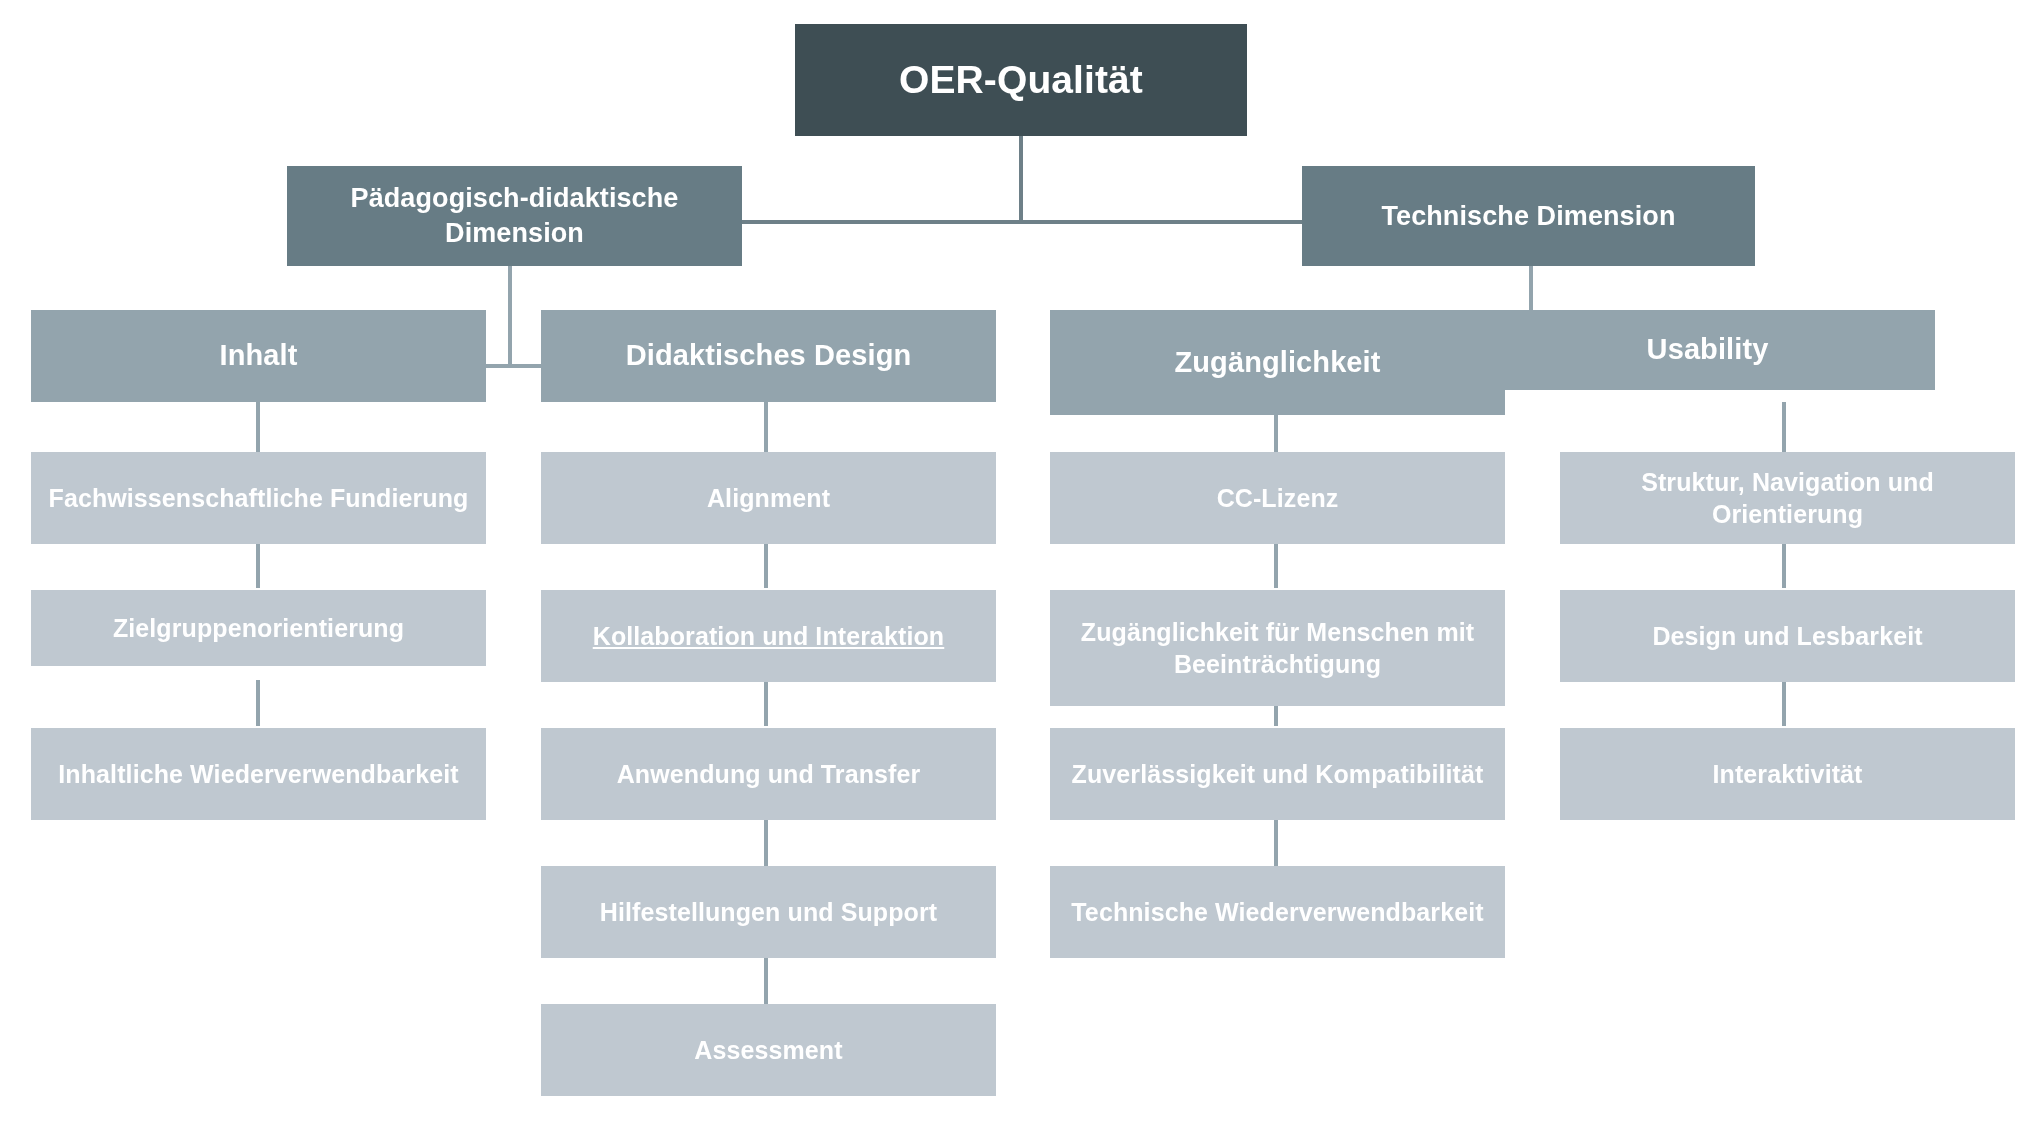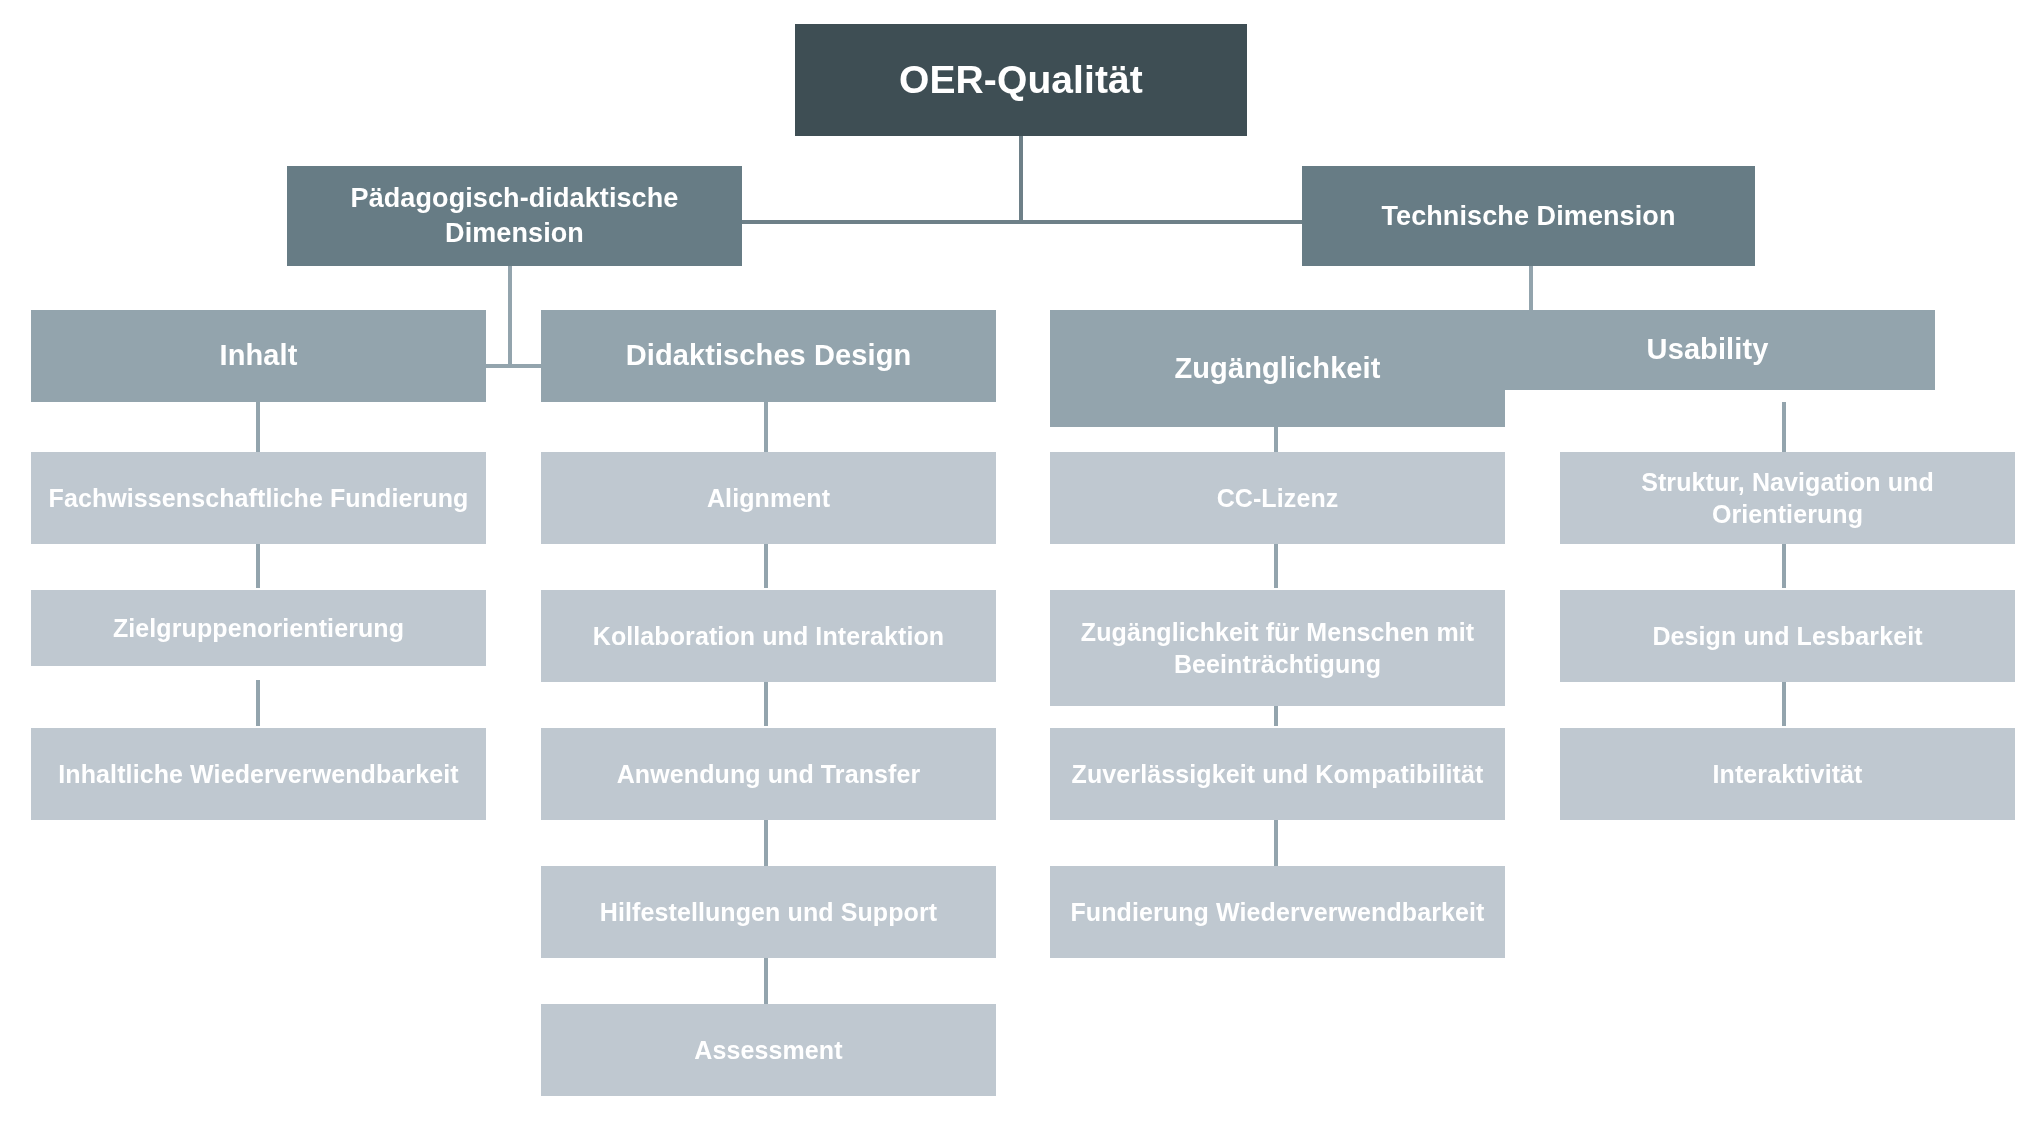--- a/index.html
+++ b/index.html
@@ -104,47 +104,47 @@
   <div class="node root" style="left:795px; top:24px; width:452px; height:112px;">OER-Qualität</div>
 
   <div class="node dimension" style="left:287px; top:166px; width:455px; height:100px;">Pädagogisch-didaktische Dimension</div>
 
   <div class="node dimension" style="left:1302px; top:166px; width:453px; height:100px;">Technische Dimension</div>
 
   <div class="node category" style="left:31px; top:310px; width:455px; height:92px;">Inhalt</div>
 
   <div class="node category" style="left:541px; top:310px; width:455px; height:92px;">Didaktisches Design</div>
 
-  <div class="node category" style="left:1050px; top:310px; width:455px; height:117px;">Zugänglichkeit</div>
+  <div class="node category" style="left:1050px; top:310px; width:455px; height:105px;">Zugänglichkeit</div>
 
   <div class="node category" style="left:1480px; top:310px; width:455px; height:80px;">Usability</div>
 
   <div class="node leaf" style="left:31px; top:452px; width:455px; height:92px;">Fachwissenschaftliche Fundierung</div>
 
   <div class="node leaf" style="left:31px; top:590px; width:455px; height:76px;">Zielgruppenorientierung</div>
 
   <div class="node leaf" style="left:31px; top:728px; width:455px; height:92px;">Inhaltliche Wiederverwendbarkeit</div>
 
   <div class="node leaf" style="left:541px; top:452px; width:455px; height:92px;">Alignment</div>
 
-  <div class="node leaf" style="left:541px; top:590px; width:455px; height:92px;">Kollaboration und Interaktion</div>
+  <div class="node leaf" style="left:541px; top:590px; width:455px; height:92px;text-decoration:underline;">Kollaboration und Interaktion</div>
 
   <div class="node leaf" style="left:541px; top:728px; width:455px; height:92px;">Anwendung und Transfer</div>
 
   <div class="node leaf" style="left:541px; top:866px; width:455px; height:92px;">Hilfestellungen und Support</div>
 
   <div class="node leaf" style="left:541px; top:1004px; width:455px; height:92px;">Assessment</div>
 
   <div class="node leaf" style="left:1050px; top:452px; width:455px; height:92px;">CC-Lizenz</div>
 
   <div class="node leaf" style="left:1050px; top:590px; width:455px; height:116px;">Zugänglichkeit für Menschen mit Beeinträchtigung</div>
 
   <div class="node leaf" style="left:1050px; top:728px; width:455px; height:92px;">Zuverlässigkeit und Kompatibilität</div>
 
-  <div class="node leaf" style="left:1050px; top:866px; width:455px; height:92px;">Fundierung Wiederverwendbarkeit</div>
+  <div class="node leaf" style="left:1050px; top:866px; width:455px; height:92px;">Technische Wiederverwendbarkeit</div>
 
   <div class="node leaf" style="left:1560px; top:452px; width:455px; height:92px;">Struktur, Navigation und Orientierung</div>
 
   <div class="node leaf" style="left:1560px; top:728px; width:455px; height:92px;">Interaktivität</div>
 
   <div class="node leaf" style="left:1560px; top:590px; width:455px; height:92px;">Design und Lesbarkeit</div>
 
 </div>
 
 </body></html>

